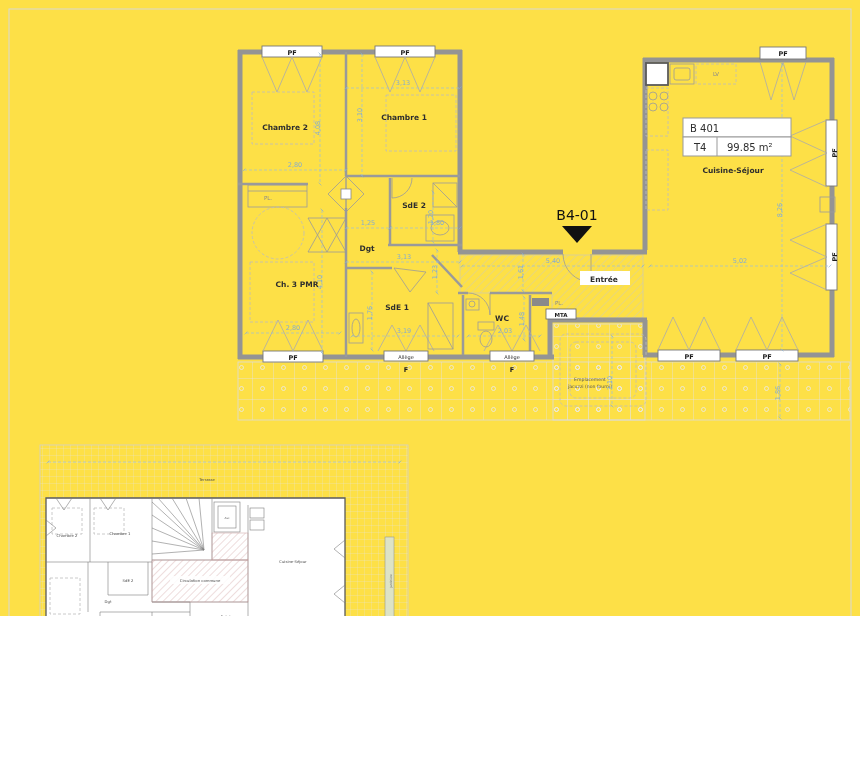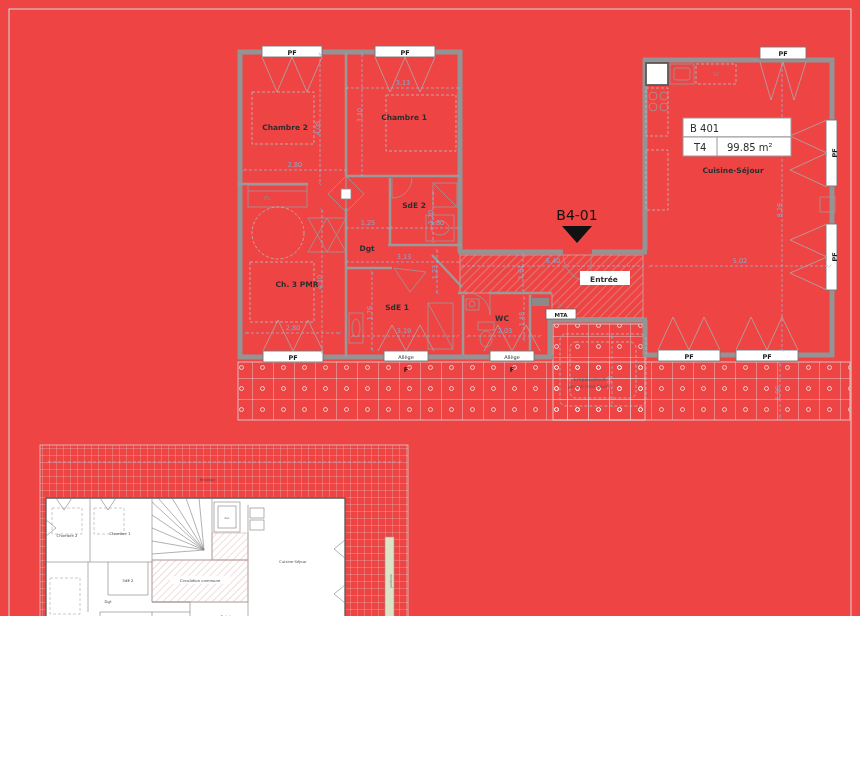--- a/index.html
+++ b/index.html
@@ -1,16 +1,16 @@
 <!DOCTYPE html>
 <html><head>
 <meta charset="utf-8">
 <style>
   html,body{margin:0;padding:0;background:#ffffff;}
-  .page{position:relative;width:860px;height:616px;background:#ef4444;overflow:hidden;}
+  .page{position:relative;width:860px;height:616px;background:#fde047;overflow:hidden;}
   svg{position:absolute;left:0;top:0;}
   svg text{font-family:"DejaVu Sans","Liberation Sans",sans-serif;fill:#3c3c3c;}
   .room{font-size:7.5px;font-weight:bold;fill:#2e2e2e;text-anchor:middle;}
   .dimtxt{font-size:6.5px;fill:#85acd0;text-anchor:middle;}
   .pftxt{font-size:6.5px;font-weight:bold;fill:#1d1d1d;text-anchor:middle;}
   .allegetxt{font-size:5px;fill:#2e2e2e;text-anchor:middle;}
   .ftxt{font-size:6.5px;font-weight:bold;fill:#1d1d1d;text-anchor:middle;}
   .fixtxt{font-size:5.5px;fill:#8a8a8a;text-anchor:middle;}
   .tinytxt{font-size:3.8px;fill:#4a4a4a;text-anchor:middle;}
   .microtxt{font-size:2.9px;fill:#666;text-anchor:middle;}

